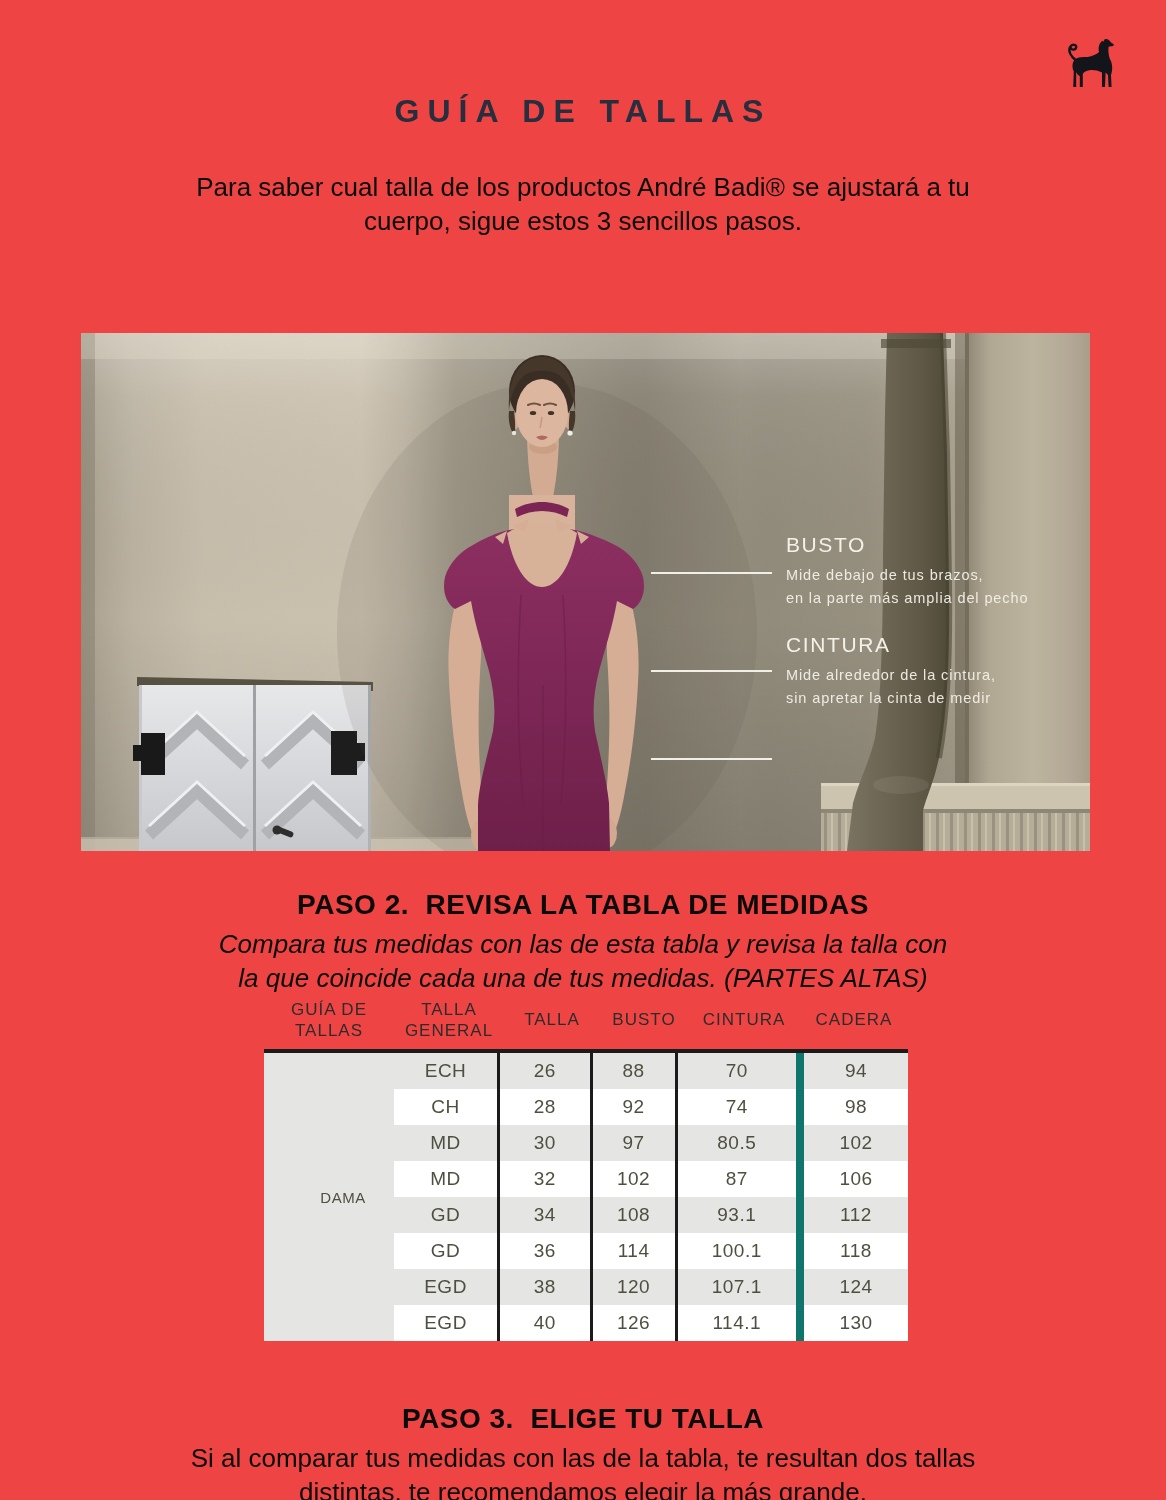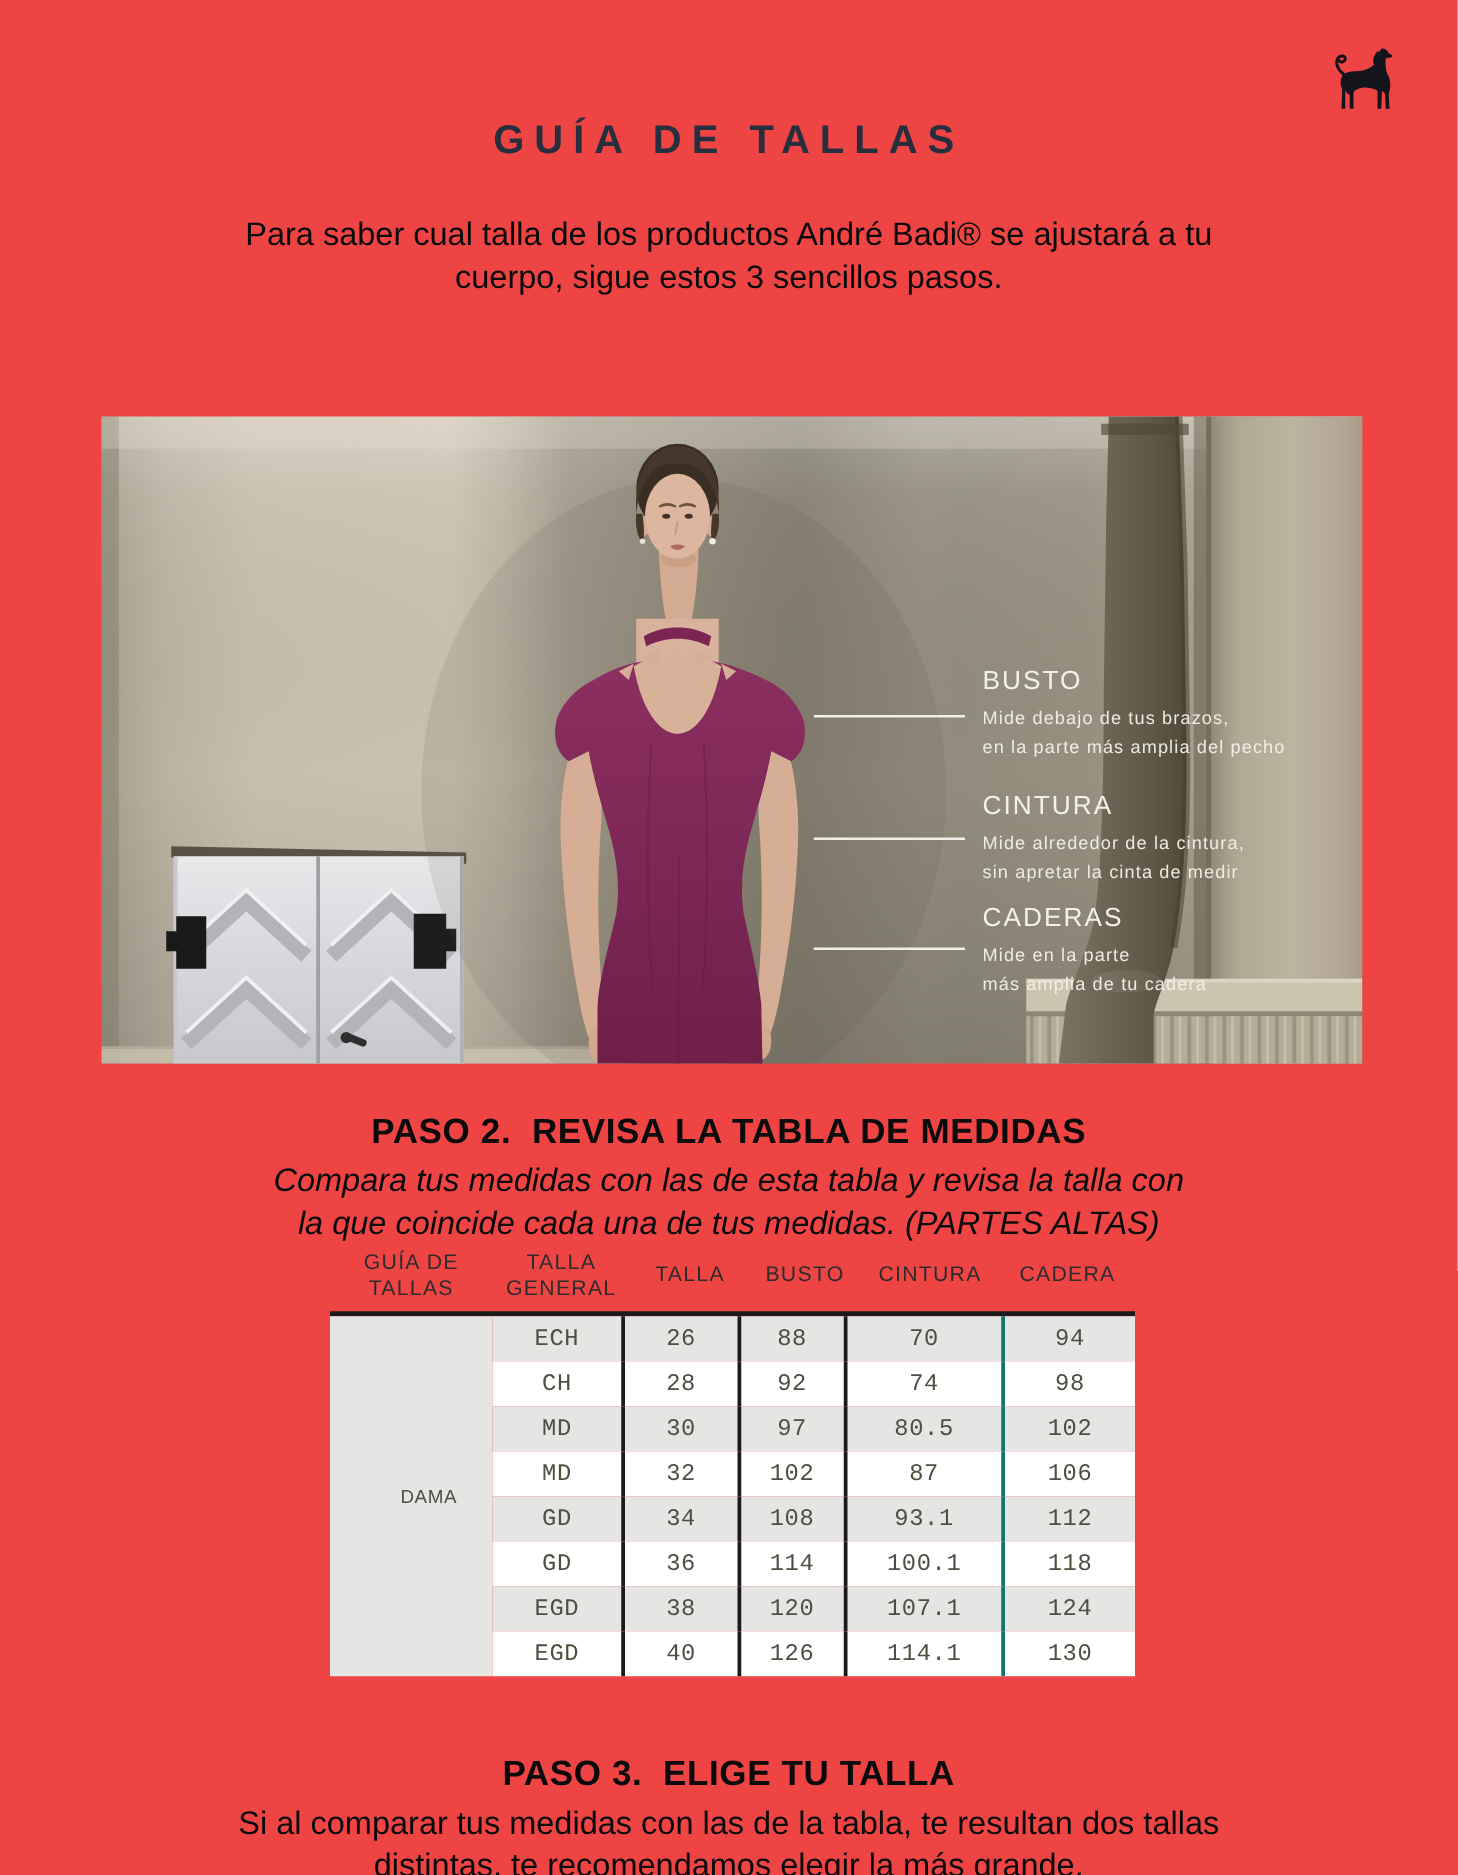--- a/index.html
+++ b/index.html
@@ -35,29 +35,29 @@
 
   
   .size-table{position:absolute;left:264px;top:991px;width:644px;}
   .st-header{display:flex;align-items:center;height:58px;border-bottom:4px solid #1b1b1b;}
   .st-header .hcell{display:flex;align-items:center;justify-content:center;text-align:center;
      font-size:17px;line-height:1.25;letter-spacing:1px;color:#2c2c2c;height:100%;}
   .st-body{display:flex;}
   .st-group{width:130px;background:#e5e5e3;display:flex;align-items:center;justify-content:center;
      font-size:15px;letter-spacing:0.5px;color:#4f4f41;padding-left:28px;}
   .st-rows{display:flex;flex-direction:column;width:514px;}
-  .t-row{display:flex;height:36px;font-family:Liberation Mono, monospace;}
+  .t-row{display:flex;height:36px;}
   .t-row.gray{background:#e5e5e3;}
   .t-row.white{background:#ffffff;justify-content:flex-end;}
   .tcell{display:flex;align-items:center;justify-content:center;font-size:19px;
      letter-spacing:0.5px;color:#4f4f41;box-sizing:border-box;}
   .c2{width:110px;border-right:3px solid #1b1b1b;}
   .c3{width:96px;border-right:3px solid #1b1b1b;}
   .c4{width:88px;border-right:3px solid #1b1b1b;}
-  .c5{width:131px;border-right:3px solid #0f766e;}
+  .c5{width:131px;border-right:8px solid #0f766e;}
   .c6{width:108px;}
   .w1{width:130px;} .w2{width:110px;} .w3{width:96px;} .w4{width:88px;} .w5{width:112px;} .w6{width:108px;}
 </style>
 </head>
 <body>
 
 <div class="page">
 
   <svg class="logo" viewBox="0 0 100 100" aria-hidden="true">
     <path d="M26,45 C18,39 13,30 17,23 C20,18 28,19 27,24 C26,28 21,29 19,26" fill="none" stroke="#13151a" stroke-width="4" stroke-linecap="round"></path>
@@ -251,25 +251,20 @@
     </div>
 
     <div class="m-line line-cintura"></div>
     <div class="m-label lbl-cintura">
       <p class="m-title">CINTURA</p>
       <p class="m-desc">Mide alrededor de la cintura,</p>
       <p class="m-desc">sin apretar la cinta de medir</p>
     </div>
 
     <div class="m-line line-caderas"></div>
-    <div class="m-label lbl-caderas">
-      <p class="m-title">CADERAS</p>
-      <p class="m-desc">Mide en la parte</p>
-      <p class="m-desc">más amplia de tu cadera</p>
-    </div>
   </div>
 
   <h2 class="step-heading h-paso2">PASO 2.  REVISA LA TABLA DE MEDIDAS</h2>
   <p class="para b-paso2">Compara tus medidas con las de esta tabla y revisa la talla con
 la que coincide cada una de tus medidas. (PARTES ALTAS)</p>
 
   <div class="size-table">
     <div class="st-header">
       <div class="hcell w1">GUÍA DE TALLAS</div>
       <div class="hcell w2">TALLA GENERAL</div>

